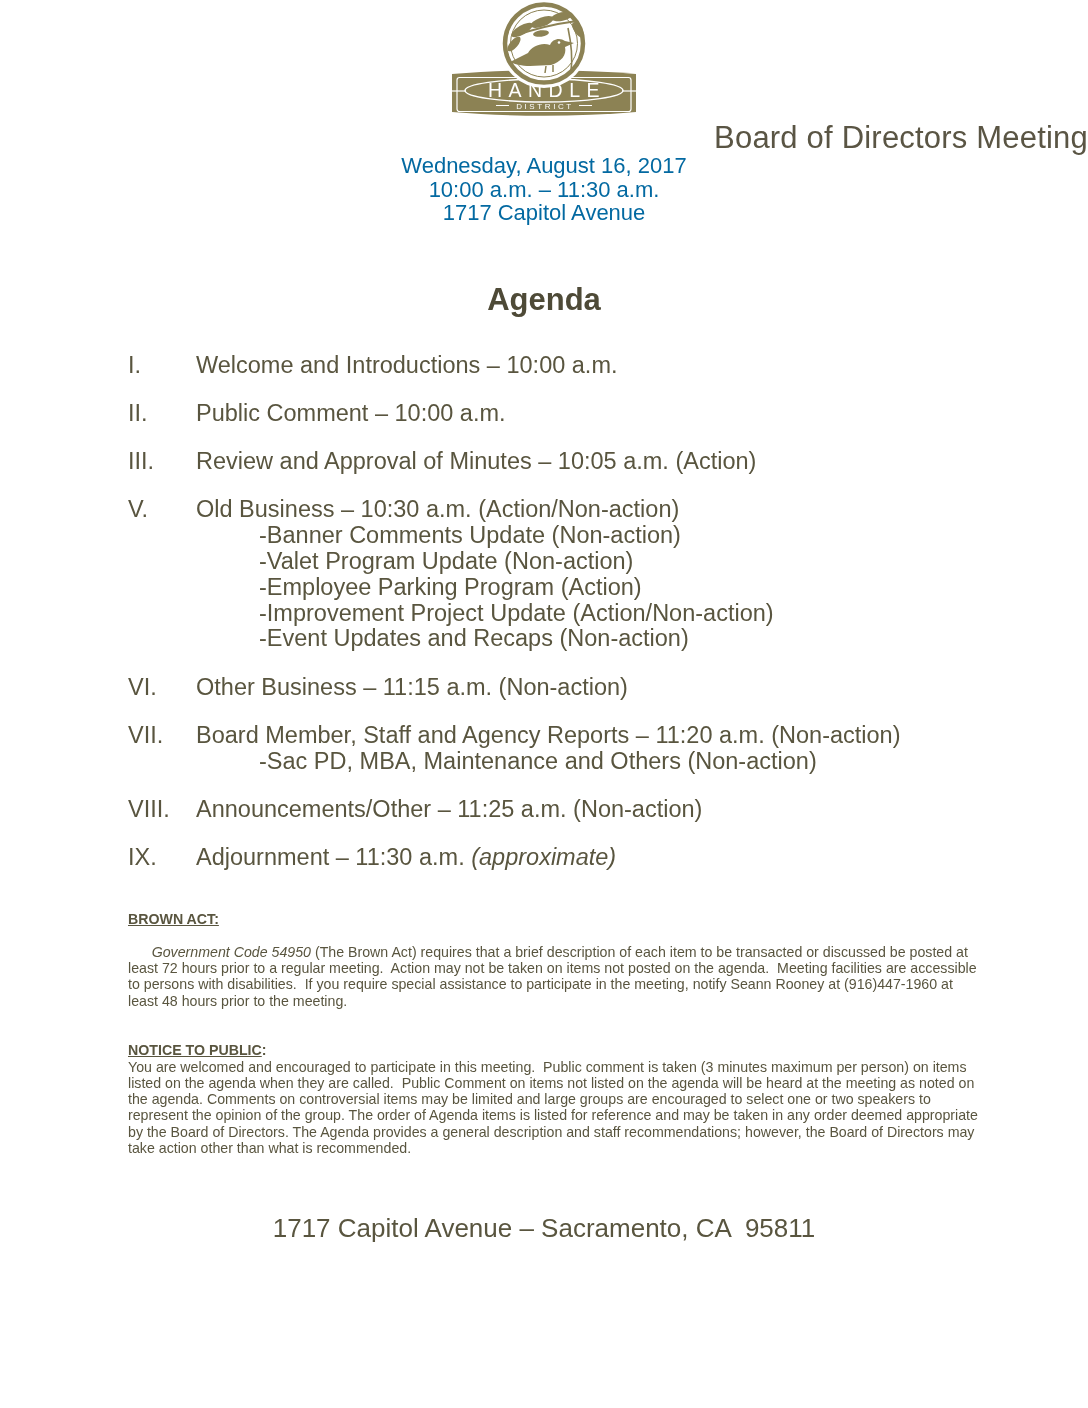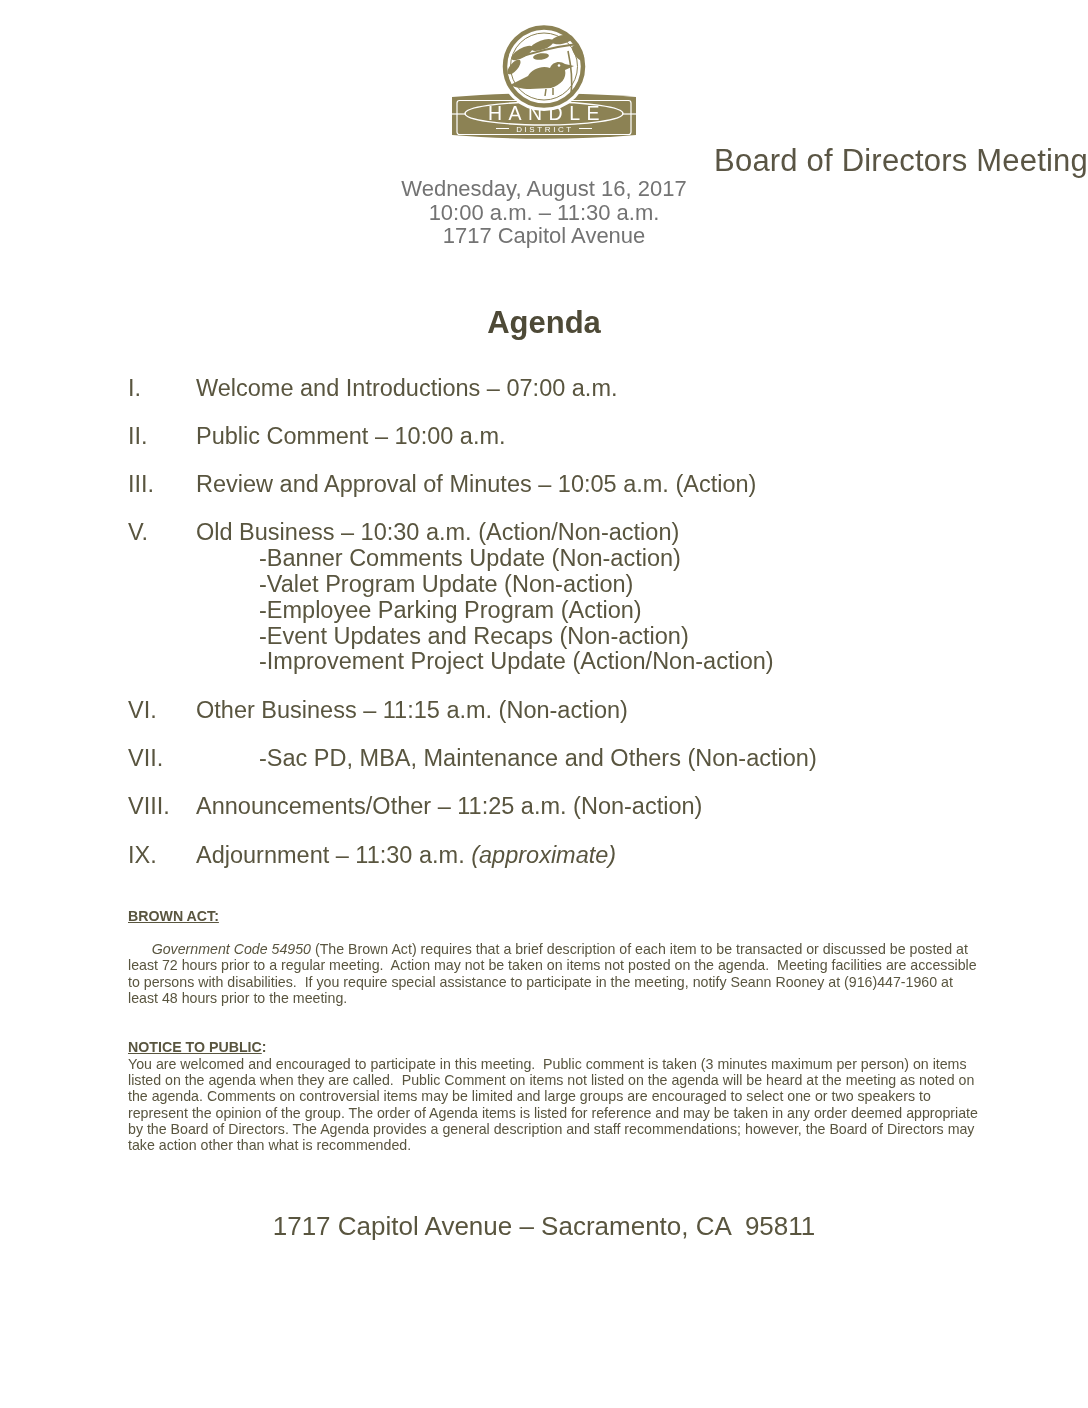--- a/index.html
+++ b/index.html
@@ -3,28 +3,28 @@
 <meta charset="utf-8">
 <style>
   html, body { margin: 0; padding: 0; background: #ffffff; }
   body {
     width: 1088px; height: 1408px;
     font-family: "Liberation Sans", sans-serif;
     color: #59553f;
   }
   .page { position: relative; width: 1088px; height: 1408px; overflow: hidden; background: #fff; }
 
-  .header { text-align: center; padding-top: 23px; }
+  .header { text-align: center; }
   .logo { display: block; margin: 0 auto; }
 
   .doc-title {
     margin: 3px 0 0; font-size: 31px; line-height: 33px;
     font-weight: 400; color: #5a5544; letter-spacing: 0.2px; text-align: right;
   }
-  .subline { font-size: 22px; line-height: 23.5px; color: #737373; }
+  .subline { font-size: 22px; line-height: 23.5px; color: #0369a1; }
 
   .agenda-heading {
     margin: 57px 0 0; text-align: center;
     font-size: 31px; line-height: 36px; font-weight: 700; color: #4e4a37;
   }
 
   .agenda-list {
     list-style: none; margin: 35px 0 0; padding: 0 0 0 128px;
     font-size: 23.5px; line-height: 25.8px; color: #59553f;
   }
@@ -99,48 +99,49 @@
     <div class="subline">Wednesday, August 16, 2017</div>
     <div class="subline">10:00 a.m. – 11:30 a.m.</div>
     <div class="subline">1717 Capitol Avenue</div>
   </div>
 
   <h2 class="agenda-heading">Agenda</h2>
 
   <ol class="agenda-list">
     <li class="agenda-item">
       <span class="numeral">I.</span>
-      <div class="item-body">Welcome and Introductions – 07:00 a.m.</div>
+      <div class="item-body">Welcome and Introductions – 10:00 a.m.</div>
     </li>
     <li class="agenda-item">
       <span class="numeral">II.</span>
       <div class="item-body">Public Comment – 10:00 a.m.</div>
     </li>
     <li class="agenda-item">
       <span class="numeral">III.</span>
       <div class="item-body">Review and Approval of Minutes – 10:05 a.m. (Action)</div>
     </li>
     <li class="agenda-item">
       <span class="numeral">V.</span>
       <div class="item-body">
         <div>Old Business – 10:30 a.m. (Action/Non-action)</div>
         <div class="subitem">-Banner Comments Update (Non-action)</div>
         <div class="subitem">-Valet Program Update (Non-action)</div>
         <div class="subitem">-Employee Parking Program (Action)</div>
+        <div class="subitem">-Improvement Project Update (Action/Non-action)</div>
         <div class="subitem">-Event Updates and Recaps (Non-action)</div>
-        <div class="subitem">-Improvement Project Update (Action/Non-action)</div>
       </div>
     </li>
     <li class="agenda-item">
       <span class="numeral">VI.</span>
       <div class="item-body">Other Business – 11:15 a.m. (Non-action)</div>
     </li>
     <li class="agenda-item">
       <span class="numeral">VII.</span>
       <div class="item-body">
+        <div>Board Member, Staff and Agency Reports – 11:20 a.m. (Non-action)</div>
         <div class="subitem">-Sac PD, MBA, Maintenance and Others (Non-action)</div>
       </div>
     </li>
     <li class="agenda-item">
       <span class="numeral">VIII.</span>
       <div class="item-body">Announcements/Other – 11:25 a.m. (Non-action)</div>
     </li>
     <li class="agenda-item">
       <span class="numeral">IX.</span>
       <div class="item-body">

